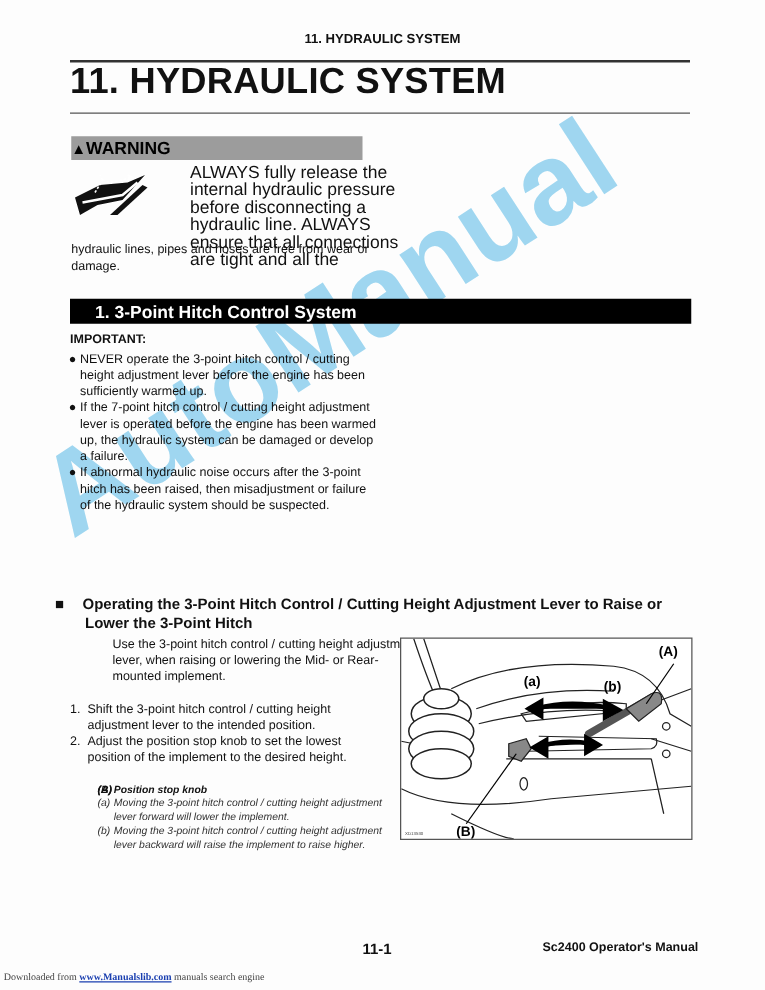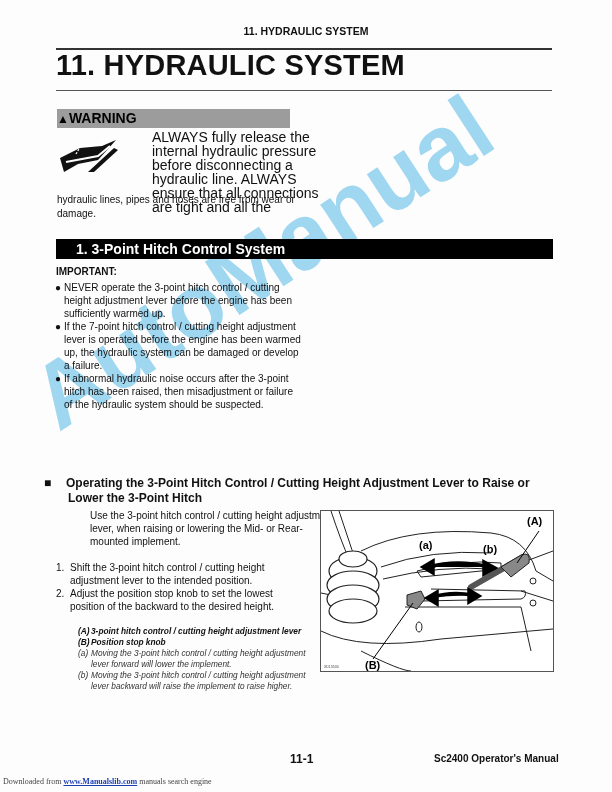--- a/index.html
+++ b/index.html
@@ -65,24 +65,24 @@
   <div class="b"><span class="dot">●</span><span>If the 7-point hitch control / cutting height adjustment lever is operated before the engine has been warmed up, the hydraulic system can be damaged or develop a failure.</span></div>
   <div class="b"><span class="dot">●</span><span>If abnormal hydraulic noise occurs after the 3-point hitch has been raised, then misadjustment or failure of the hydraulic system should be suspected.</span></div>
 </div>
 
 <div class="abs subhead" style="padding-left:12px;text-indent:-12px;">
   <span class="sq">■</span><span>Operating the 3-Point Hitch Control / Cutting Height Adjustment Lever to Raise or Lower the 3-Point Hitch</span>
 </div>
 <div class="abs body-text">Use the 3-point hitch control / cutting height adjustment lever, when raising or lowering the Mid- or Rear-mounted implement.</div>
 <div class="abs steps">
   <div class="s"><span class="n">1.</span><span>Shift the 3-point hitch control / cutting height adjustment lever to the intended position.</span></div>
-  <div class="s"><span class="n">2.</span><span>Adjust the position stop knob to set the lowest position of the backward to the desired height.</span></div>
+  <div class="s"><span class="n">2.</span><span>Adjust the position stop knob to set the lowest position of the implement to the desired height.</span></div>
 </div>
 <div class="abs caption">
-  <div class="c bold"><span class="k">(A)</span><span>3-point hitch control / cutting height adjustment lever</span></div>
+  <div class="c bold"><span class="k">(A)</span></div>
   <div class="c bold"><span class="k">(B)</span><span>Position stop knob</span></div>
   <div class="c light"><span class="k">(a)</span><span>Moving the 3-point hitch control / cutting height adjustment lever forward will lower the implement.</span></div>
   <div class="c light"><span class="k">(b)</span><span>Moving the 3-point hitch control / cutting height adjustment lever backward will raise the implement to raise higher.</span></div>
 </div>
 
 <div class="abs figure">
   <svg width="232" height="160" viewBox="0 0 232 160">
     <g fill="none" stroke="#222" stroke-width="1">
       <path d="M10 0 Q20 30 28 48 M18 0 Q28 30 34 48"></path>
       <path d="M0 82 L20 86 M0 120 Q40 140 120 128 L232 118"></path>

